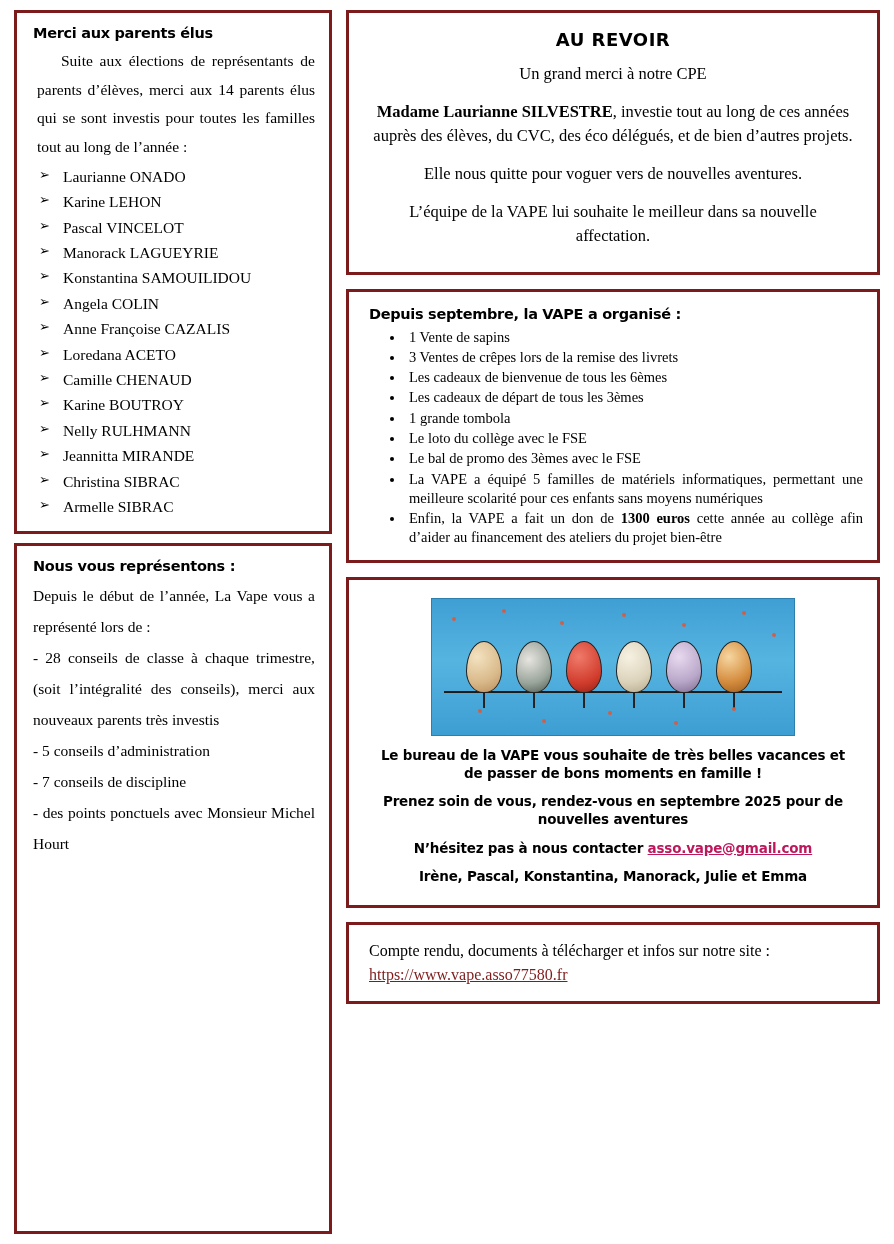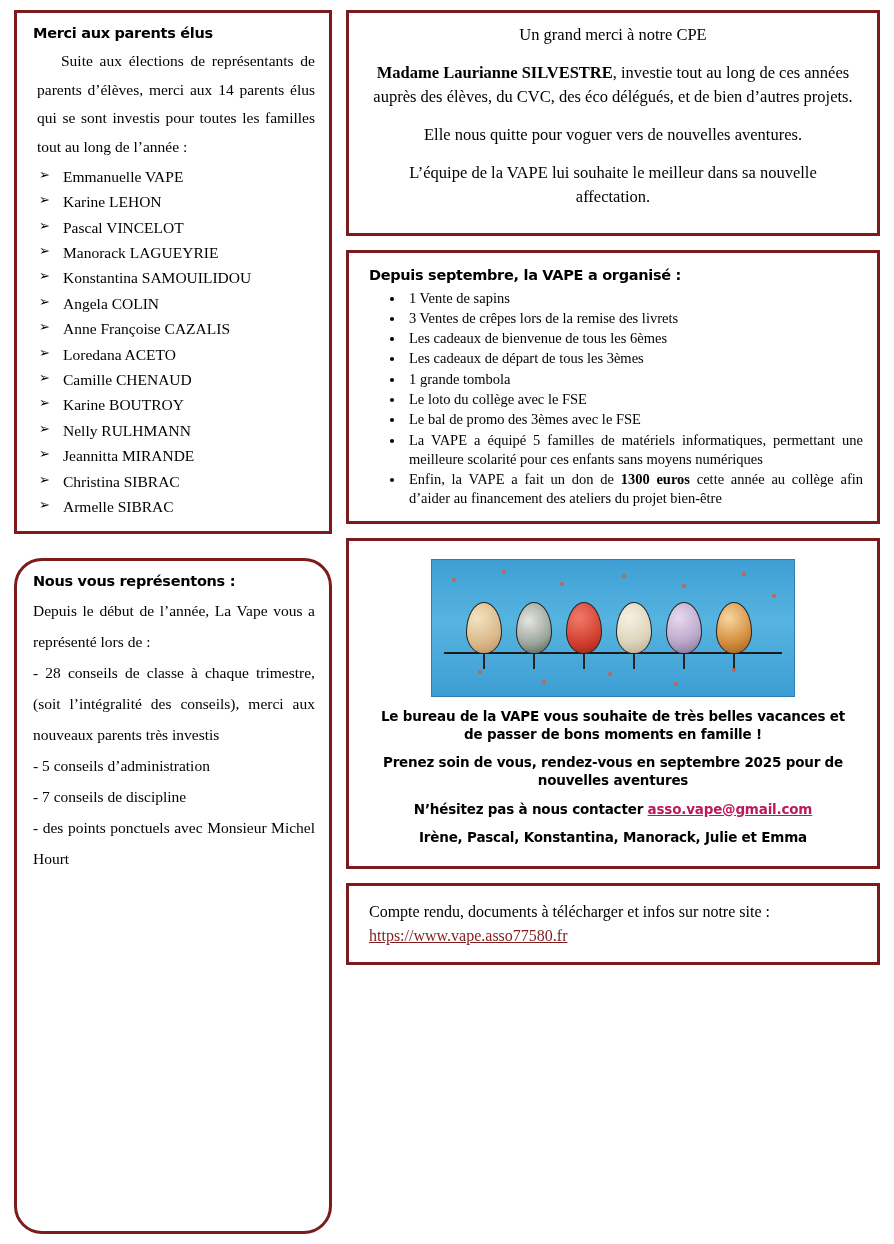--- a/index.html
+++ b/index.html
@@ -23,21 +23,21 @@
     background: #fff;
     display: flex;
     padding: 10px 14px 10px 14px;
     box-sizing: border-box;
     gap: 14px;
   }
   .col-left {
     width: 318px;
     display: flex;
     flex-direction: column;
-    gap: 24px;
+    gap: 9px;
   }
   .col-right {
     flex: 1;
     display: flex;
     flex-direction: column;
     gap: 14px;
   }
   .box {
     border: 3px solid #7b1b1b;
     background: #fff;
@@ -204,51 +204,52 @@
 <body>
 
 <div class="page">
 
   <div class="col-left">
 
     <div class="box">
       <div class="deco-title-left">Merci aux parents élus</div>
       <p class="intro-par">Suite aux élections de représentants de parents d’élèves, merci aux 14 parents élus qui se sont investis pour toutes les familles tout au long de l’année :</p>
       <ul class="arrow-list">
-        <li><span class="arw">➢</span><span>Emmanuelle VAPE</span></li>
+        <li><span class="arw">➢</span><span>Laurianne ONADO</span></li>
         <li><span class="arw">➢</span><span>Karine LEHON</span></li>
         <li><span class="arw">➢</span><span>Pascal VINCELOT</span></li>
         <li><span class="arw">➢</span><span>Manorack LAGUEYRIE</span></li>
         <li><span class="arw">➢</span><span>Konstantina SAMOUILIDOU</span></li>
         <li><span class="arw">➢</span><span>Angela COLIN</span></li>
         <li><span class="arw">➢</span><span>Anne Françoise CAZALIS</span></li>
         <li><span class="arw">➢</span><span>Loredana ACETO</span></li>
         <li><span class="arw">➢</span><span>Camille CHENAUD</span></li>
         <li><span class="arw">➢</span><span>Karine BOUTROY</span></li>
         <li><span class="arw">➢</span><span>Nelly RULHMANN</span></li>
         <li><span class="arw">➢</span><span>Jeannitta MIRANDE</span></li>
         <li><span class="arw">➢</span><span>Christina SIBRAC</span></li>
         <li><span class="arw">➢</span><span>Armelle SIBRAC</span></li>
       </ul>
     </div>
 
-    <div class="box" style="flex:1;border-radius:28px;">
+    <div class="box" style="flex:1;">
       <div class="deco-title-left">Nous vous représentons :</div>
       <p class="rep-par">Depuis le début de l’année, La Vape vous a représenté lors de :</p>
       <p class="rep-par">-  28 conseils de classe à chaque trimestre, (soit l’intégralité des conseils), merci aux nouveaux parents très investis</p>
       <p class="rep-line">- 5 conseils d’administration</p>
       <p class="rep-line">- 7 conseils de discipline</p>
       <p class="rep-par">-  des points ponctuels avec Monsieur Michel Hourt</p>
     </div>
 
   </div>
 
   <div class="col-right">
 
     <div class="box box-inner-pad">
+      <div class="ar-title">AU REVOIR</div>
       <p class="ar-par">Un grand merci à notre CPE</p>
       <p class="ar-par"><b>Madame Laurianne SILVESTRE</b><span>, investie tout au long de ces années auprès des élèves, du CVC, des éco délégués, et de bien d’autres projets.</span></p>
       <p class="ar-par">Elle nous quitte pour voguer vers de nouvelles aventures.</p>
       <p class="ar-par">L’équipe de la VAPE lui souhaite le meilleur dans sa nouvelle affectation.</p>
     </div>
 
     <div class="box box-inner-pad">
       <div class="deco-title-left">Depuis septembre, la VAPE a organisé :</div>
       <ul class="dot-list">
         <li>1 Vente de sapins</li>

